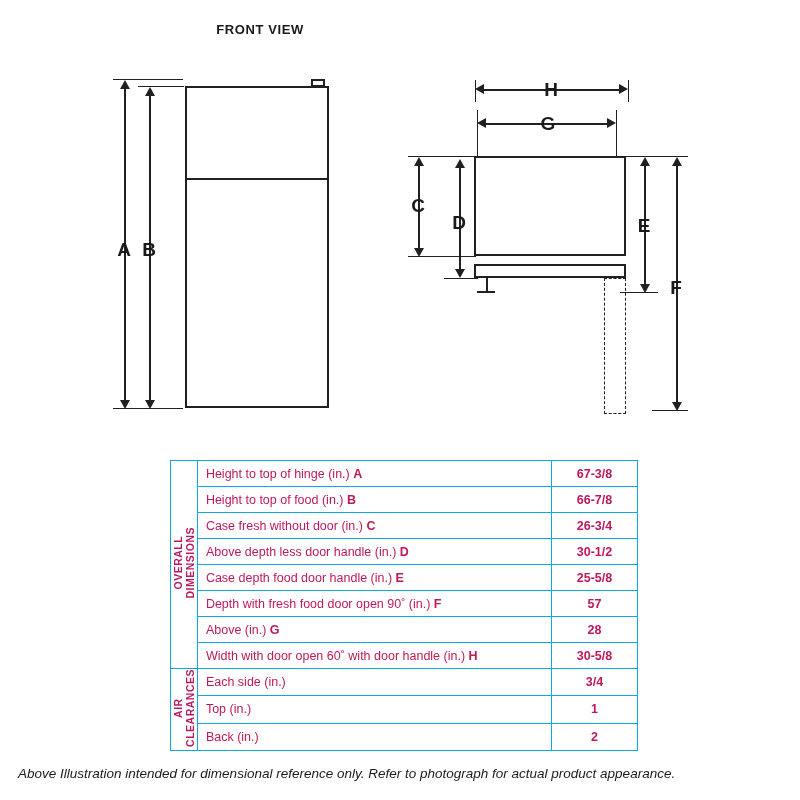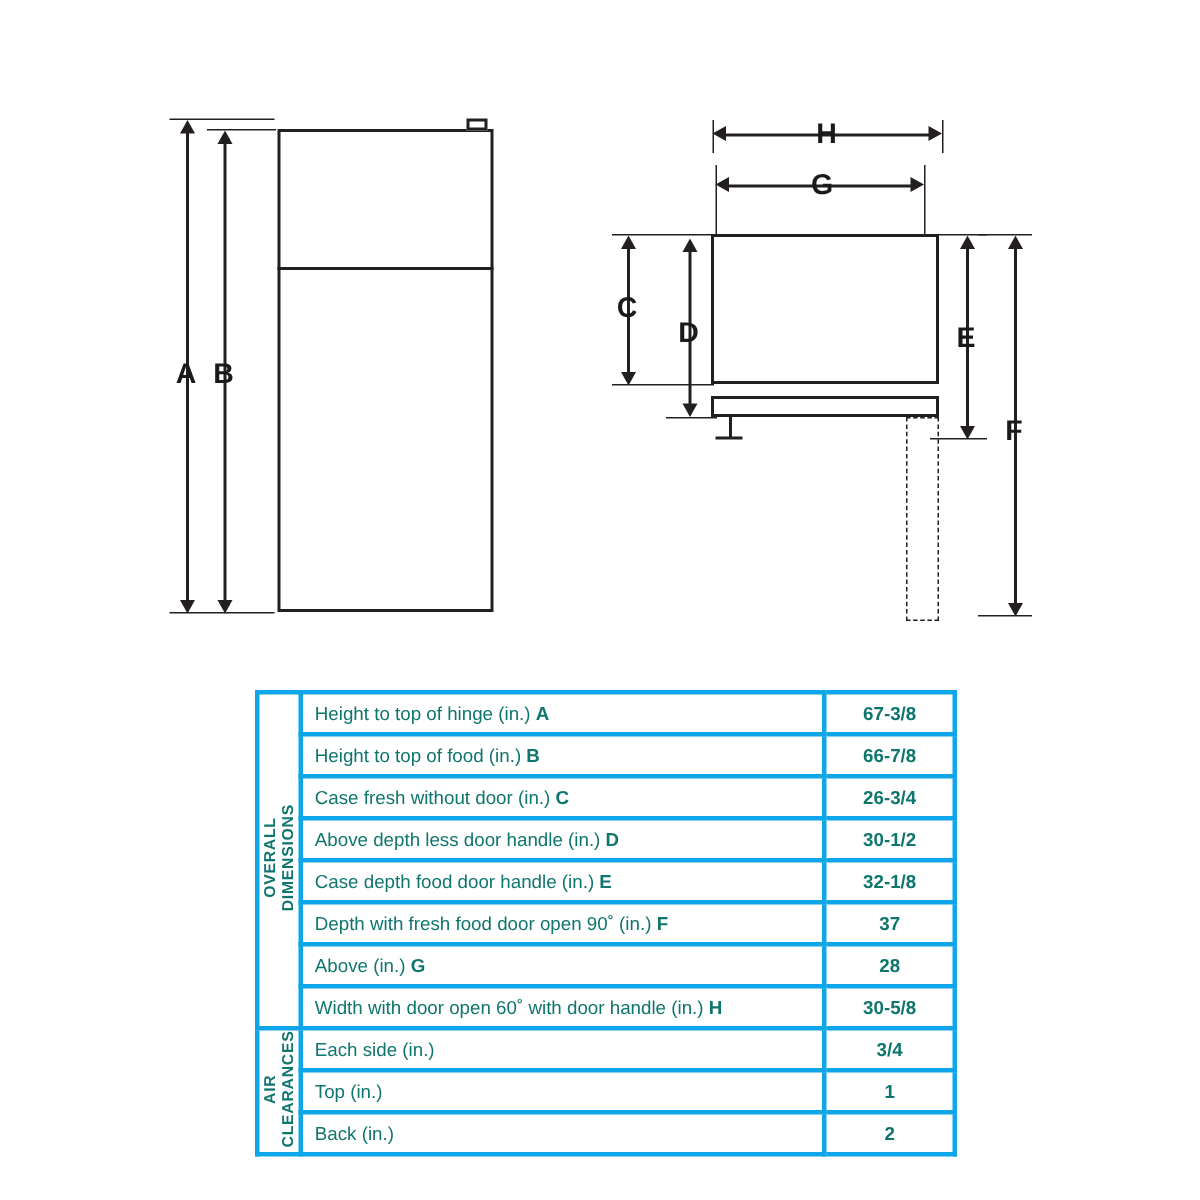--- a/index.html
+++ b/index.html
@@ -106,24 +106,24 @@
   
   .spec-table {
     position: absolute;
     left: 170px;
     top: 460px;
     width: 468px;
     border-collapse: collapse;
     font-size: 12.5px;
   }
   .spec-table td {
-    border: 3px solid #0ea5e9;
+    border: 1px solid #0ea5e9;
     padding: 4px 8px;
     height: 17px;
-    color: #0f766e;
+    color: #be185d;
   }
   .grp-cell {
     width: 26px;
     text-align: center;
     vertical-align: middle;
     padding: 0 !important;
   }
   .grp-inner {
     writing-mode: vertical-rl;
     transform: rotate(180deg);
@@ -152,20 +152,21 @@
     font-size: 13.5px;
     font-style: italic;
     color: #1a1a1a;
   }
 </style>
 </head>
 <body>
 
 <div class="page">
 
+  <div class="view-title" id="front-view-title">FRONT VIEW</div>
 
   <div>
 
     <div class="rect" style="left:185px; top:86px; width:144px; height:322px;"></div>
 
     <div class="line-h" style="left:185px; top:178px; width:144px;"></div>
 
     <div class="rect" style="left:311px; top:79px; width:14px; height:8px;"></div>
 
     <div class="line-thin-h" style="left:113px; top:79px; width:70px;"></div>
@@ -254,25 +255,25 @@
       <tr>
         <td class="label-cell"><span>Case fresh without door (in.) </span><b>C</b></td>
         <td class="value-cell">26-3/4</td>
       </tr>
       <tr>
         <td class="label-cell"><span>Above depth less door handle (in.) </span><b>D</b></td>
         <td class="value-cell">30-1/2</td>
       </tr>
       <tr>
         <td class="label-cell"><span>Case depth food door handle (in.) </span><b>E</b></td>
-        <td class="value-cell">32-1/8</td>
+        <td class="value-cell">25-5/8</td>
       </tr>
       <tr>
         <td class="label-cell"><span>Depth with fresh food door open 90˚ (in.) </span><b>F</b></td>
-        <td class="value-cell">37</td>
+        <td class="value-cell">57</td>
       </tr>
       <tr>
         <td class="label-cell"><span>Above (in.) </span><b>G</b></td>
         <td class="value-cell">28</td>
       </tr>
       <tr>
         <td class="label-cell"><span>Width with door open 60˚ with door handle (in.) </span><b>H</b></td>
         <td class="value-cell">30-5/8</td>
       </tr>
 
@@ -288,14 +289,15 @@
         <td class="label-cell"><span>Top (in.)</span></td>
         <td class="value-cell">1</td>
       </tr>
       <tr>
         <td class="label-cell"><span>Back (in.)</span></td>
         <td class="value-cell">2</td>
       </tr>
     </tbody>
   </table>
 
+  <div id="footnote">Above Illustration intended for dimensional reference only. Refer to photograph for actual product appearance.</div>
 
 </div>
 
 </body></html>

